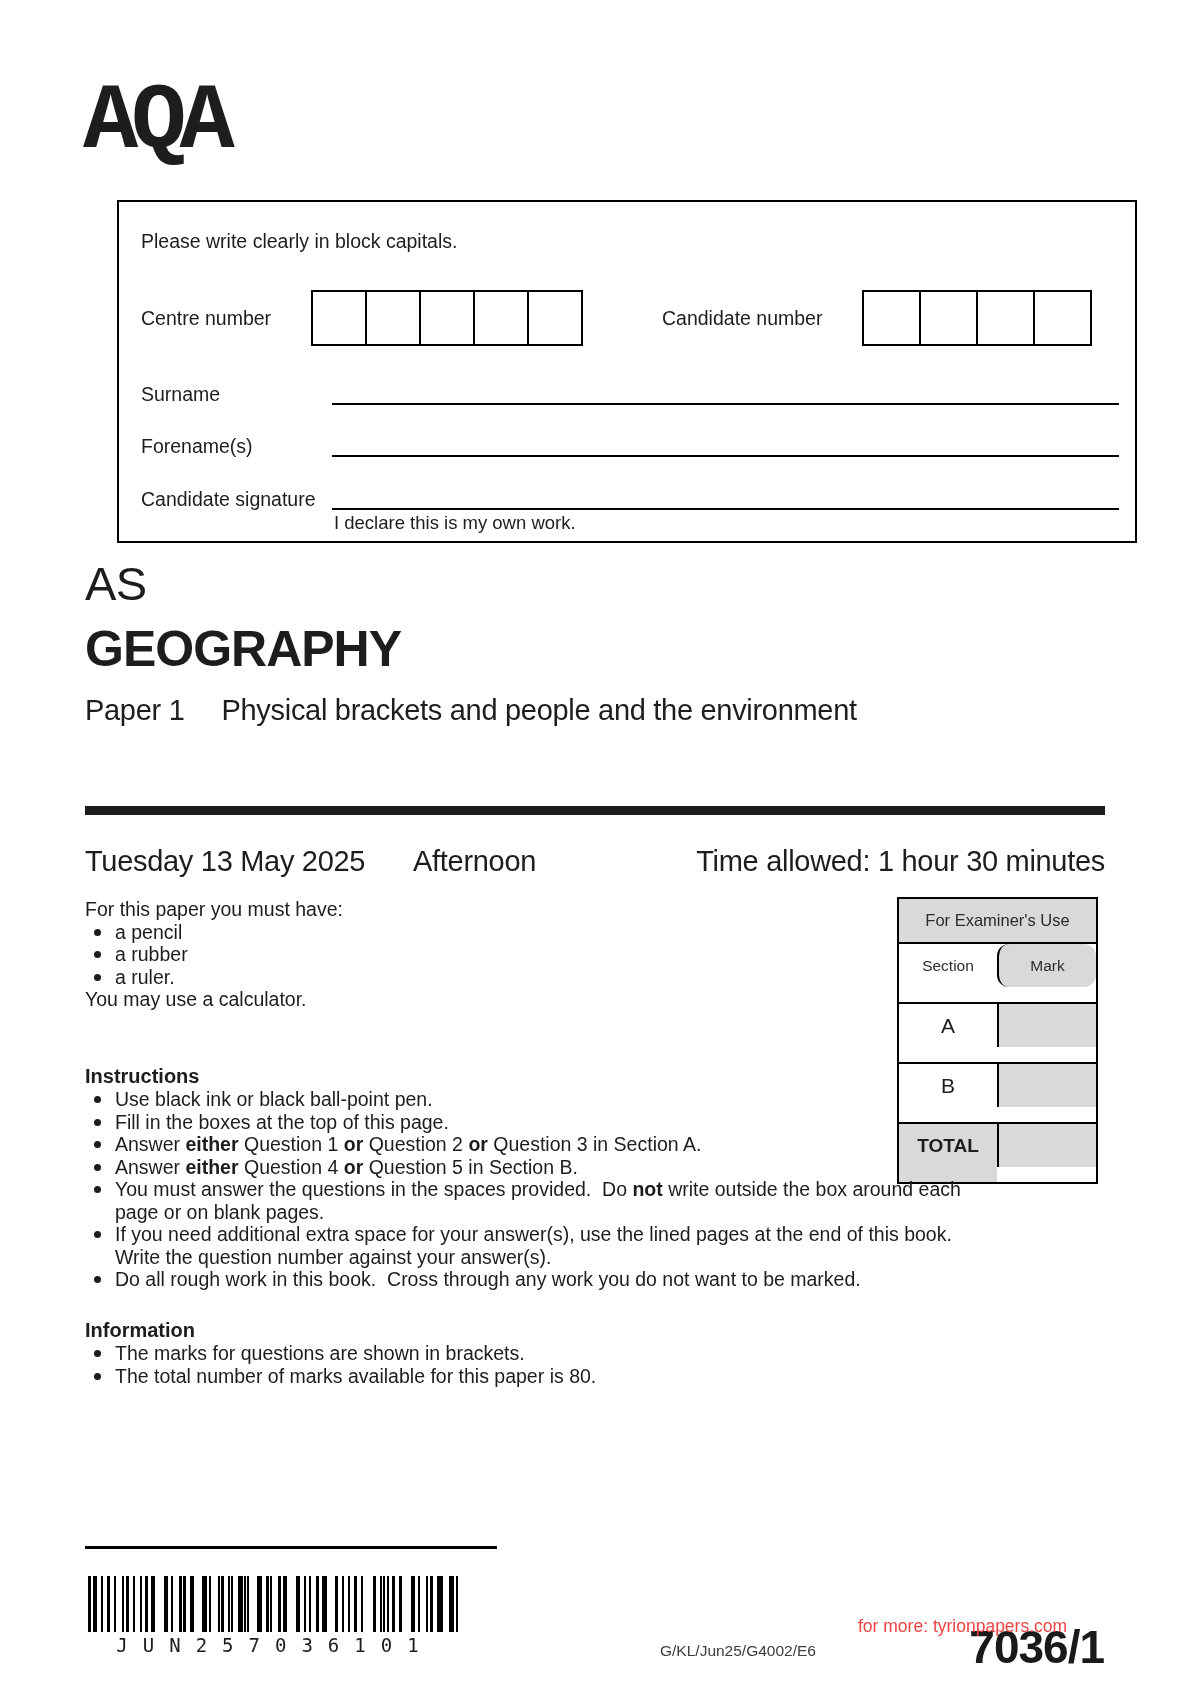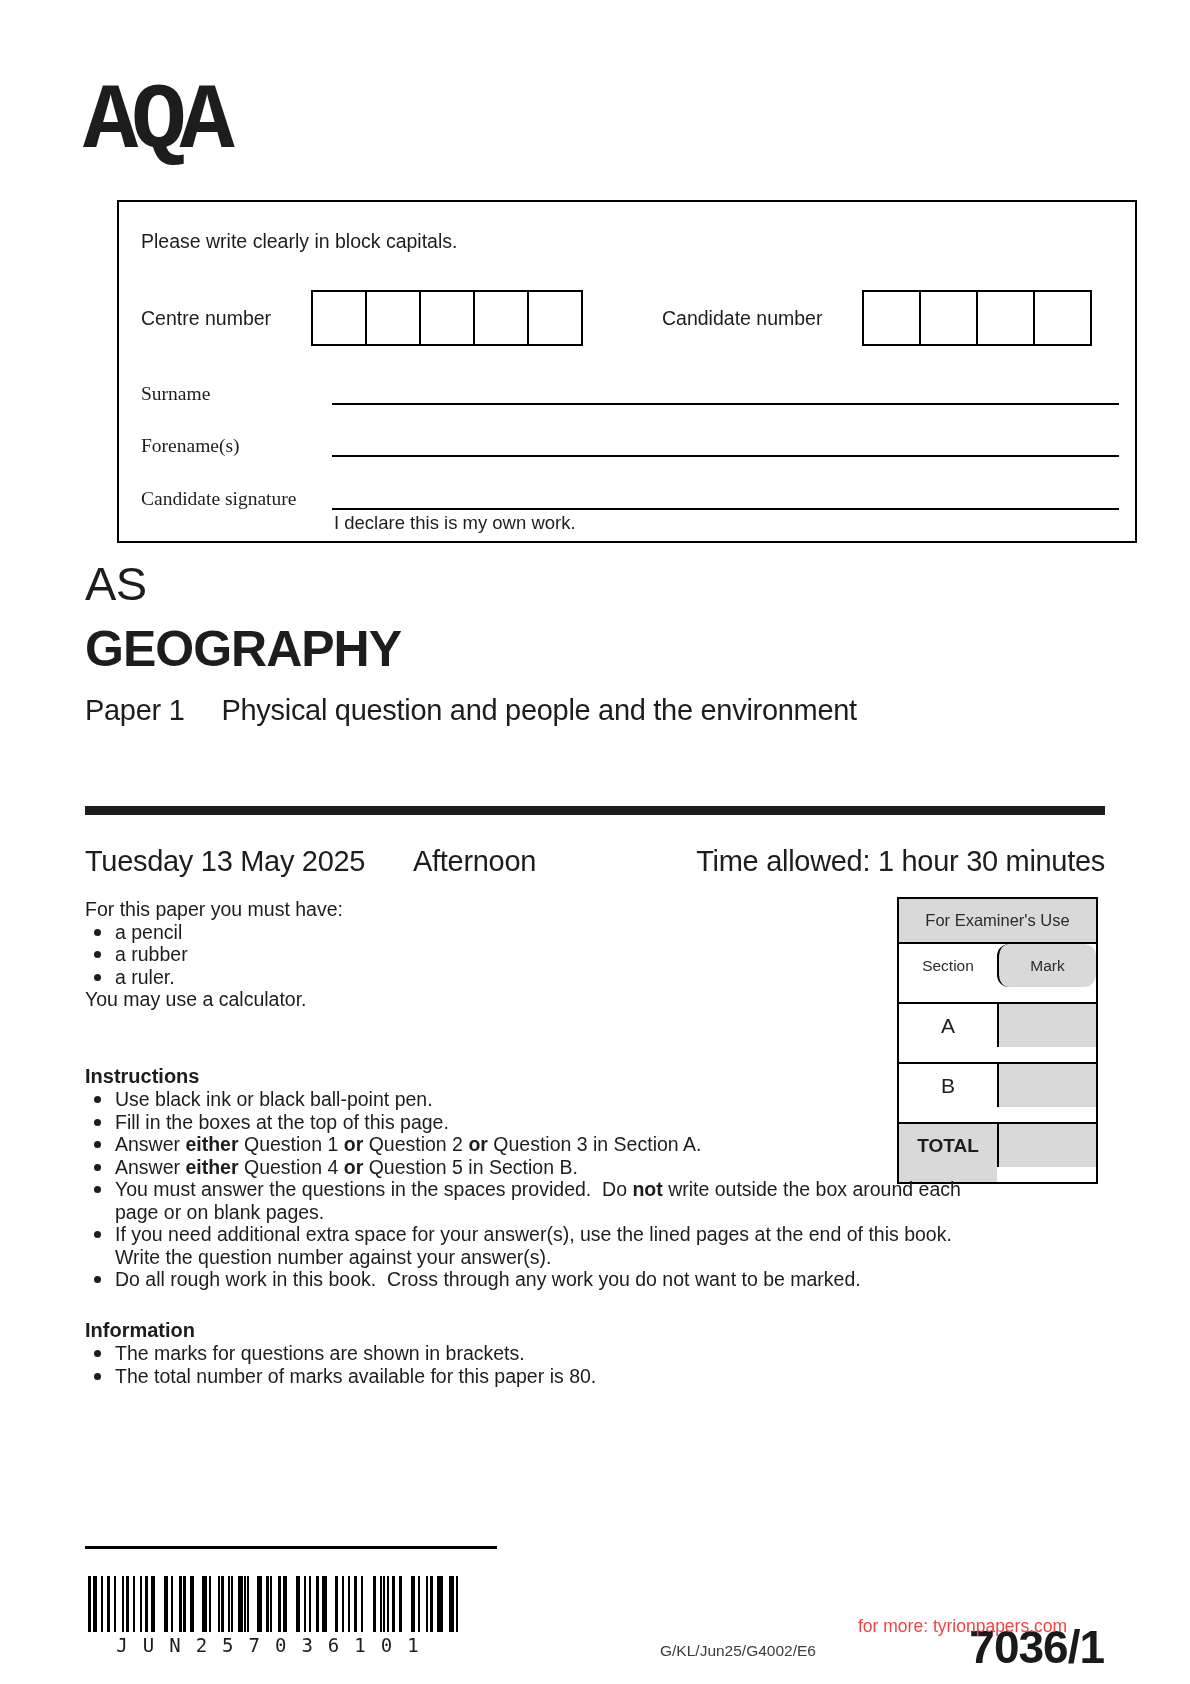--- a/index.html
+++ b/index.html
@@ -23,21 +23,21 @@
   .centre-label{left:22px;top:88px;}
   .cand-label{left:543px;top:88px;}
   .cells{position:absolute;top:88px;display:flex;}
   .centre-cells{left:192px;}
   .cand-cells{left:743px;}
   .cell{
     width:52px;height:52px;background:#fff;border:2px solid #000;border-left:none;
   }
   .cell:first-child{border-left:2px solid #000;}
   .cand-cells .cell{width:55px;}
-  .field-label{position:absolute;left:22px;font-size:19.5px;font-family:Liberation Serif, serif;}
+  .field-label{position:absolute;left:22px;font-size:19.5px;}
   .surname-label{top:181px;}
   .forename-label{top:233px;}
   .signature-label{top:286px;}
   .write-line{
     position:absolute;left:213px;width:787px;height:30px;
     border-bottom:2.5px solid #000;
   }
   .surname-line{top:171px;}
   .forename-line{top:223px;}
   .signature-line{top:276px;}
@@ -133,21 +133,21 @@
 
     <span class="field-label signature-label">Candidate signature</span>
     <div class="write-line signature-line"></div>
 
     <div class="declare">I declare this is my own work.</div>
   </div>
 
   <div class="title-as">AS</div>
   <div class="title-subject">GEOGRAPHY</div>
   <div class="title-paper">
-    <span>Paper 1</span><span class="paper-name">Physical question and people and the environment</span>
+    <span>Paper 1</span><span class="paper-name">Physical brackets and people and the environment</span>
   </div>
   <div class="rule"></div>
 
   <div class="session-date">Tuesday 13 May 2025</div>
   <div class="session-tod">Afternoon</div>
   <div class="session-allowed">Time allowed: 1 hour 30 minutes</div>
 
   <div class="section materials">
     <div>For this paper you must have:</div>
     <ul class="plain">

